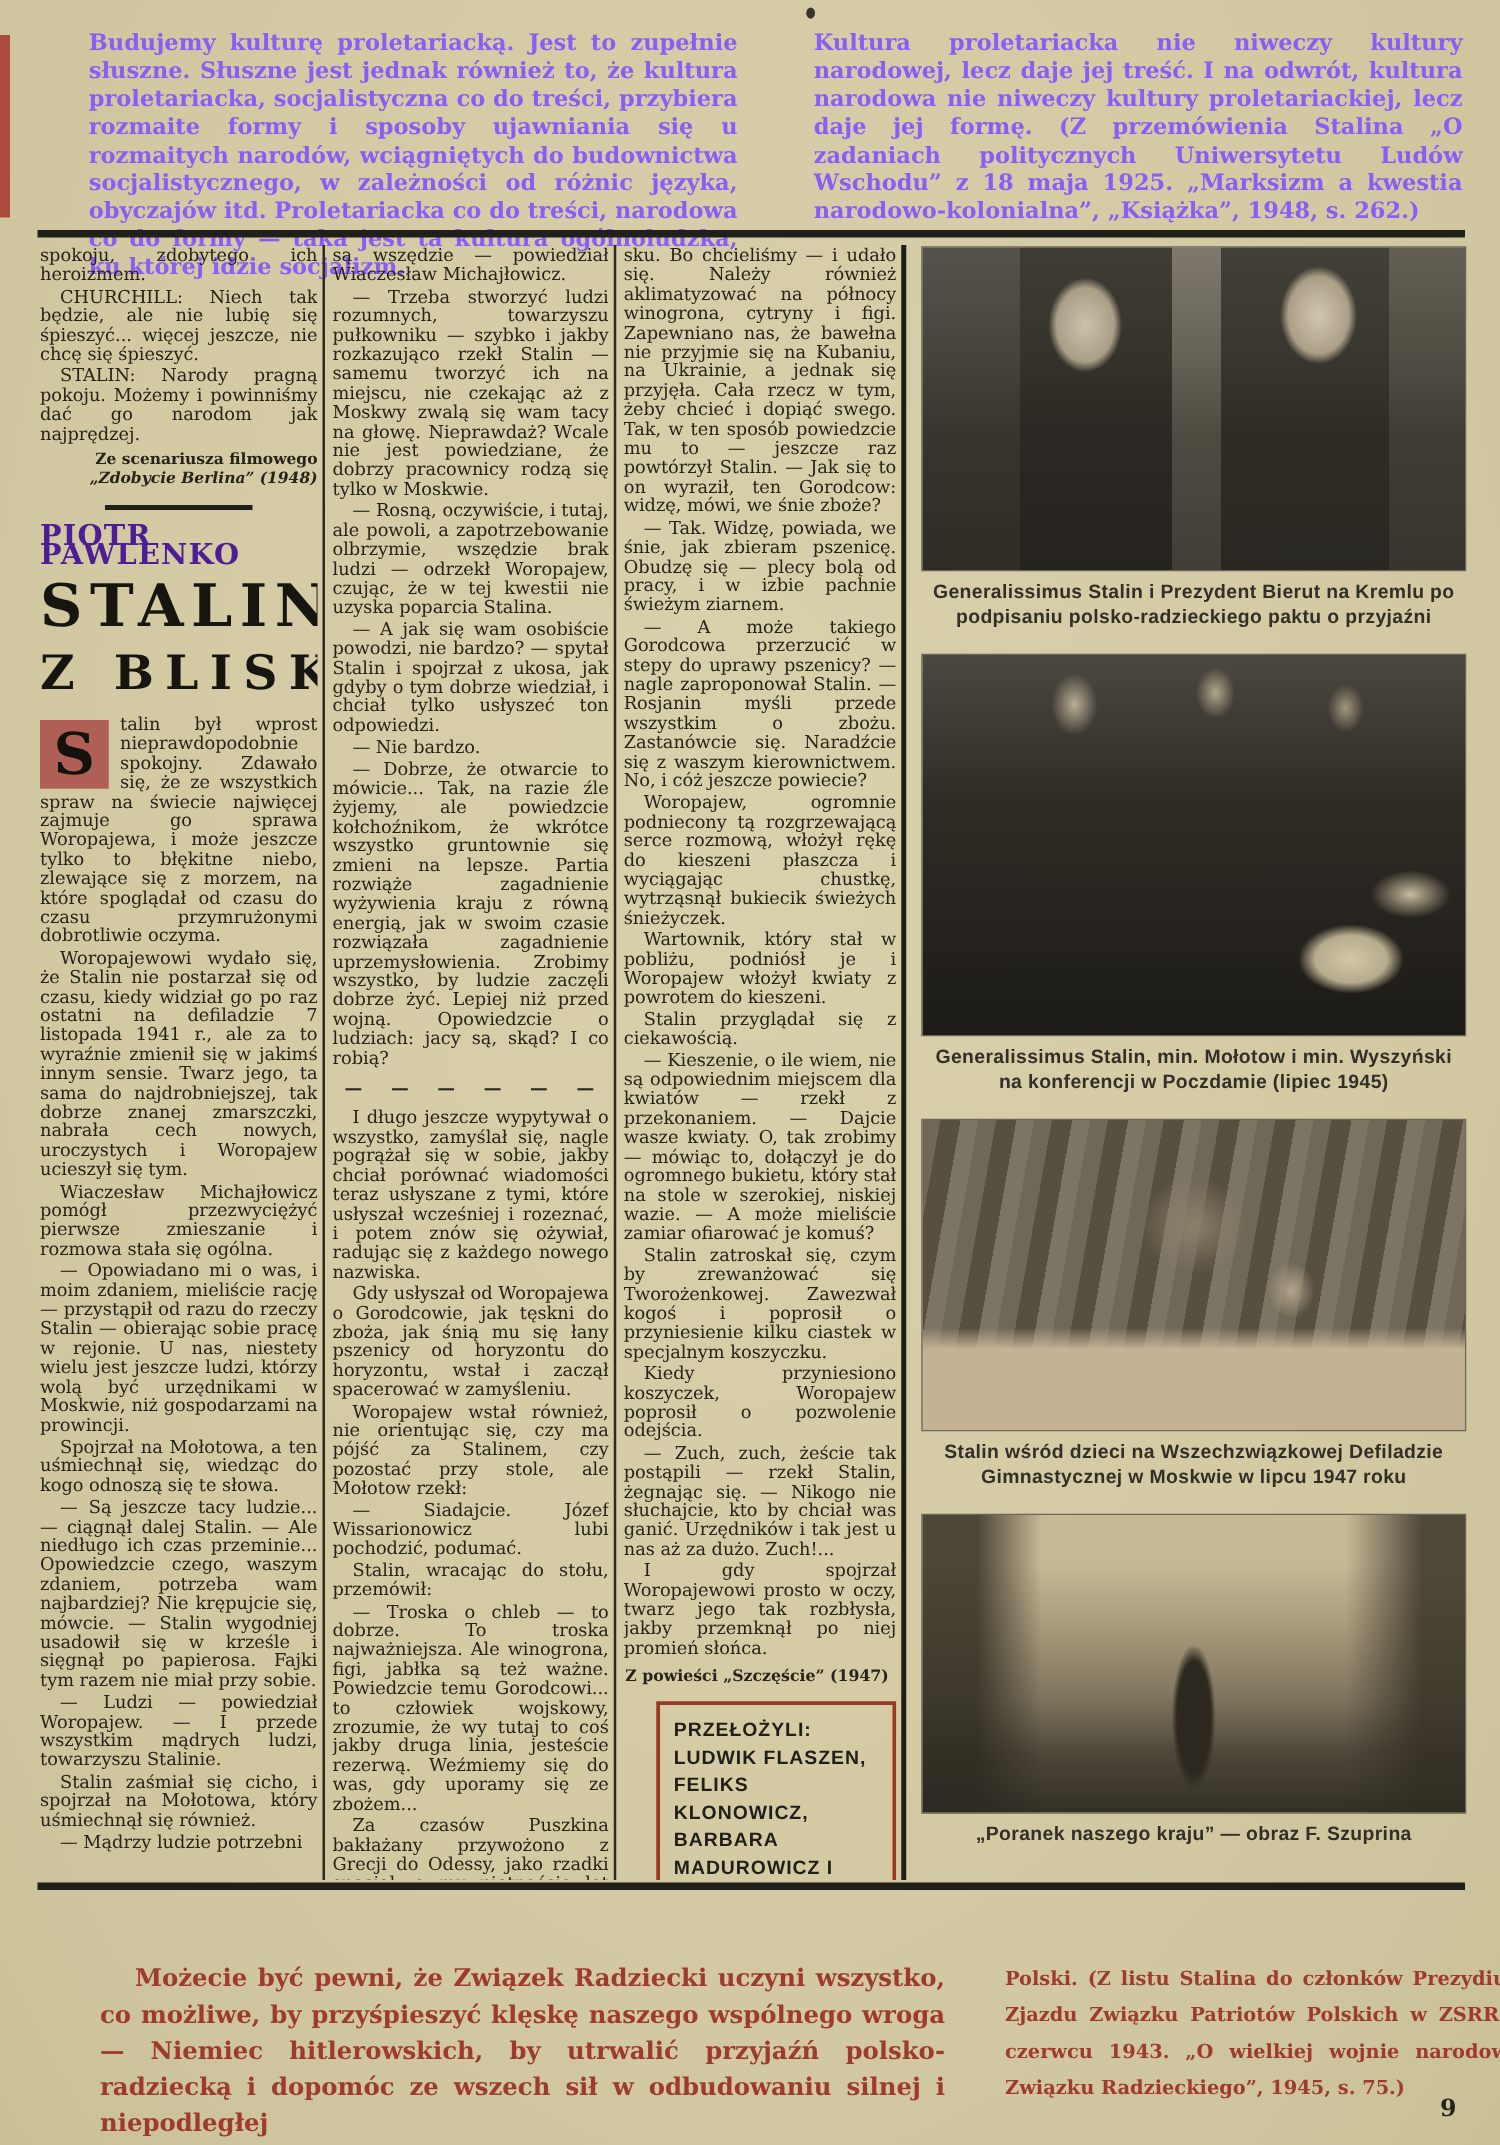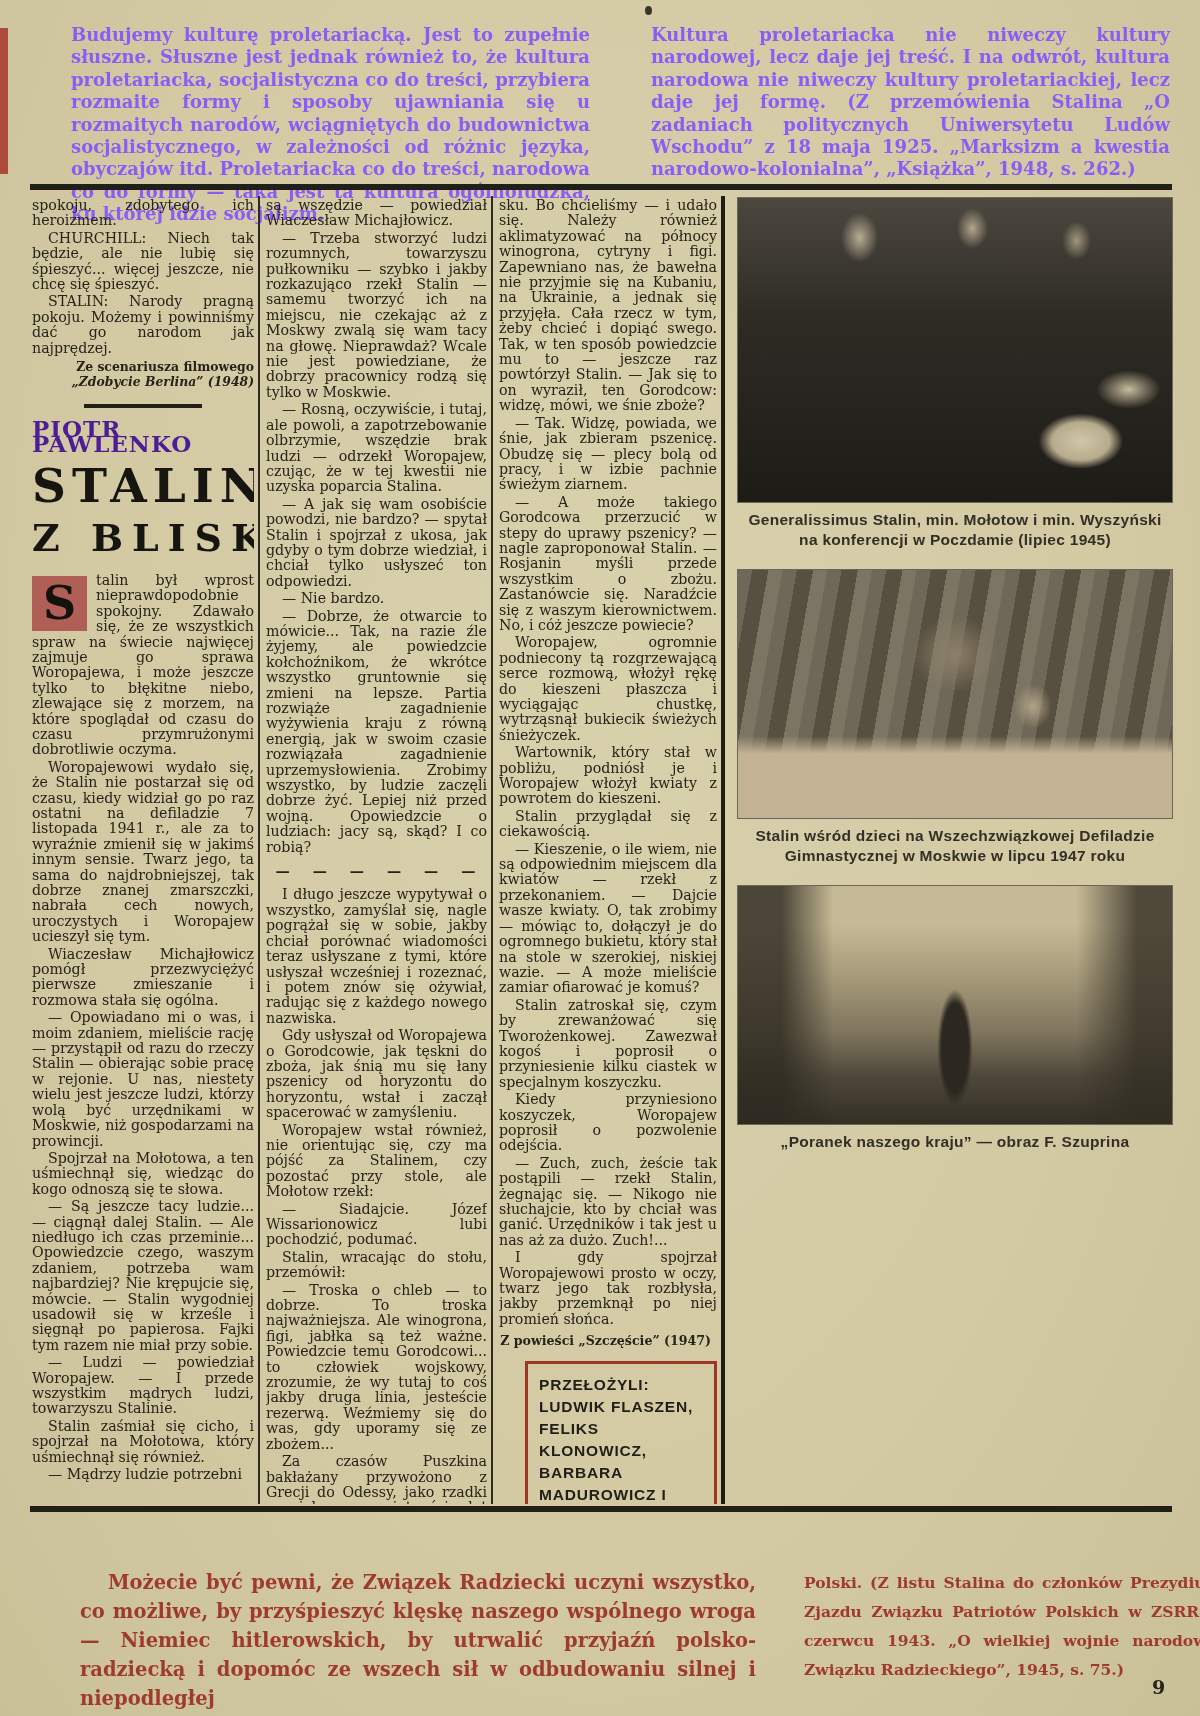--- a/index.html
+++ b/index.html
@@ -147,20 +147,24 @@
   <p class="para">— Zuch, zuch, żeście tak postąpili — rzekł Stalin, żegnając się. — Nikogo nie słuchajcie, kto by chciał was ganić. Urzędników i tak jest u nas aż za dużo. Zuch!...</p>
   <p class="para">I gdy spojrzał Woropajewowi prosto w oczy, twarz jego tak rozbłysła, jakby przemknął po niej promień słońca.</p>
   <div class="col3-credit">Z powieści „Szczęście” (1947)</div>
   <div class="translator-box">PRZEŁOŻYLI: LUDWIK FLASZEN, FELIKS KLONOWICZ, BARBARA MADUROWICZ I ROMAN SZYDŁOWSKI.</div>
 </div>
 
 <div class="vrule" id="vr3"></div>
 
 <div class="photos">
   <figure class="figure">
+    <div class="photo photo1"></div>
+    <figcaption class="caption">Generalissimus Stalin i Prezydent Bierut na Kremlu po podpisaniu polsko-radzieckiego paktu o przyjaźni</figcaption>
+  </figure>
+  <figure class="figure">
     <div class="photo photo2"></div>
     <figcaption class="caption">Generalissimus Stalin, min. Mołotow i min. Wyszyński na konferencji w Poczdamie (lipiec 1945)</figcaption>
   </figure>
   <figure class="figure">
     <div class="photo photo3"></div>
     <figcaption class="caption">Stalin wśród dzieci na Wszechzwiązkowej Defiladzie Gimnastycznej w Moskwie w lipcu 1947 roku</figcaption>
   </figure>
   <figure class="figure">
     <div class="photo photo4"></div>
     <figcaption class="caption">„Poranek naszego kraju” — obraz F. Szuprina</figcaption>

